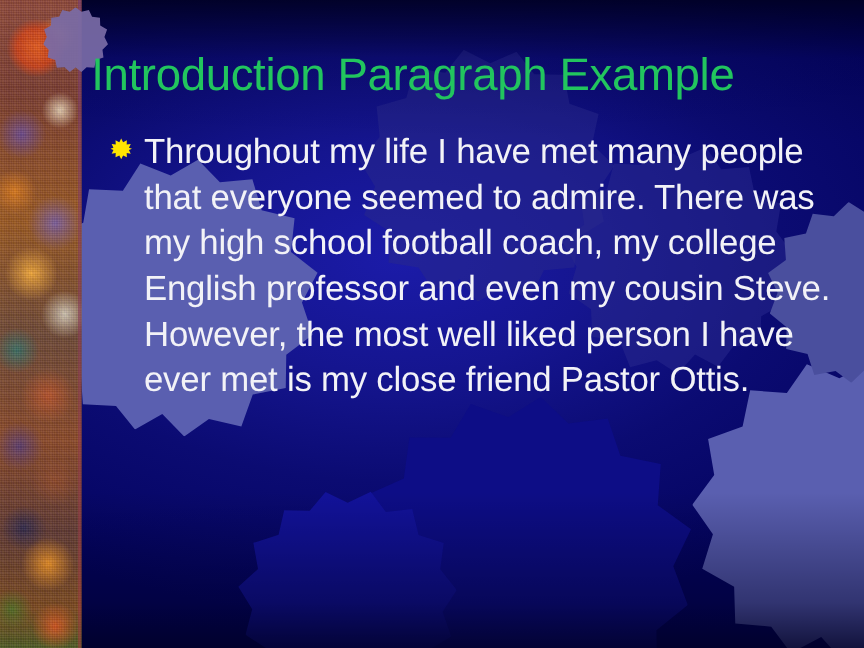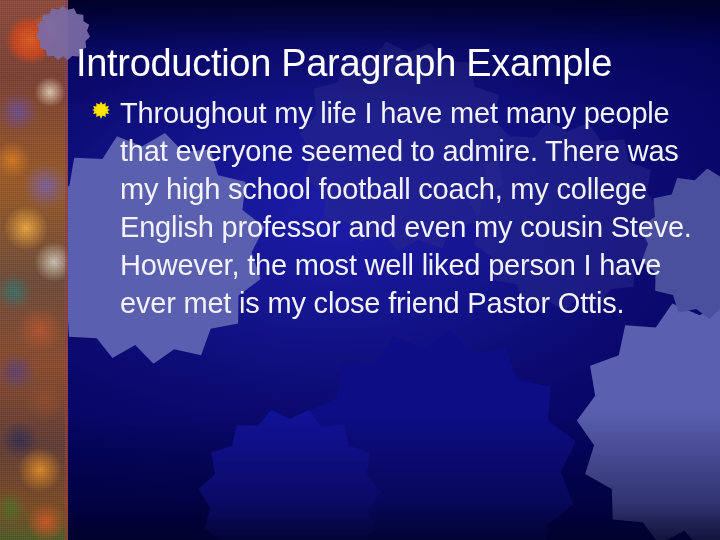--- a/index.html
+++ b/index.html
@@ -111,30 +111,30 @@
   .strip-gear-top .teeth { background: #7a6ba6; opacity: 0.92; }
 
   
   .title {
     position: absolute;
     left: 76px;
     top: 41px;
     width: 644px;
     font-size: 38px;
     line-height: 44px;
-    color: #ffffff;
+    color: #22c55e;
     letter-spacing: -0.3px;
     white-space: nowrap;
   }
 
   
   .body-block {
     position: absolute;
     left: 92px;
-    top: 94px;
+    top: 108px;
     width: 600px;
   }
   .bullet-row {
     position: relative;
     padding-left: 28px;
   }
   .bullet-mark {
     position: absolute;
     left: 0;
     top: 7px;

